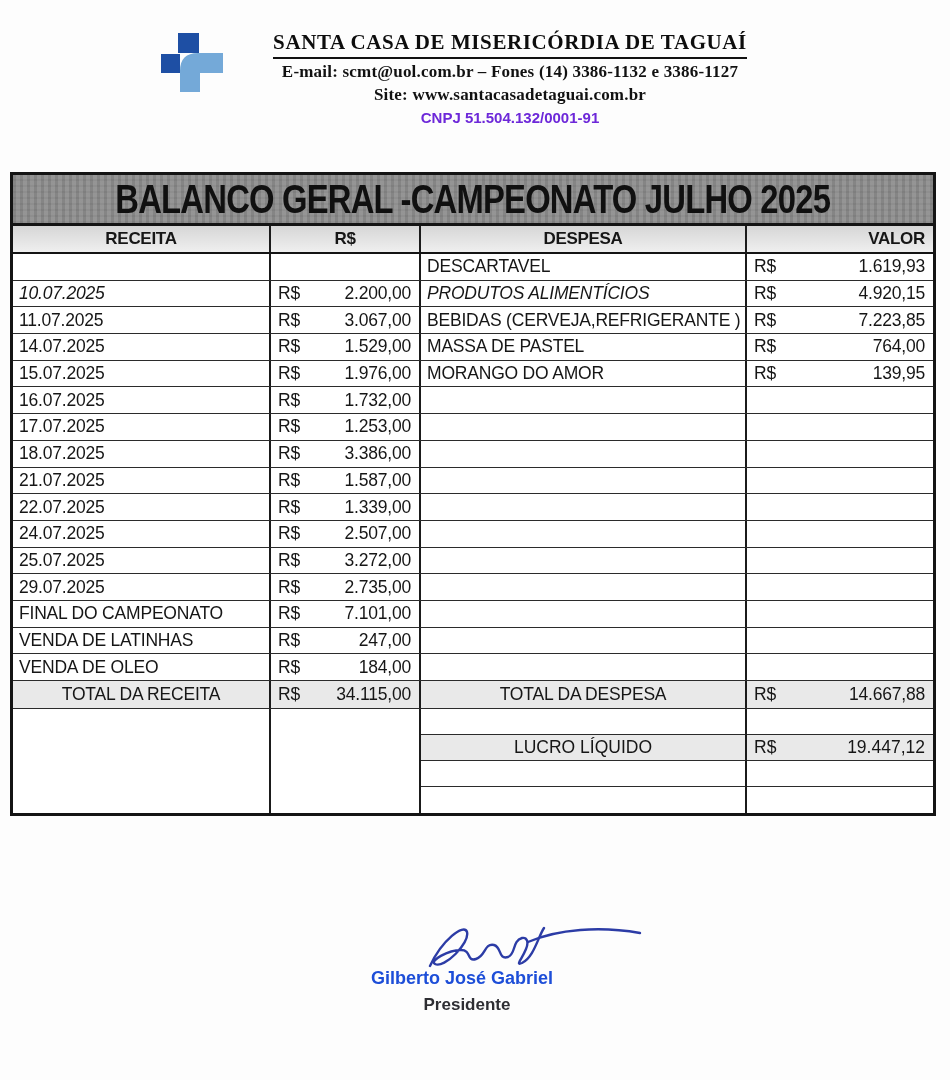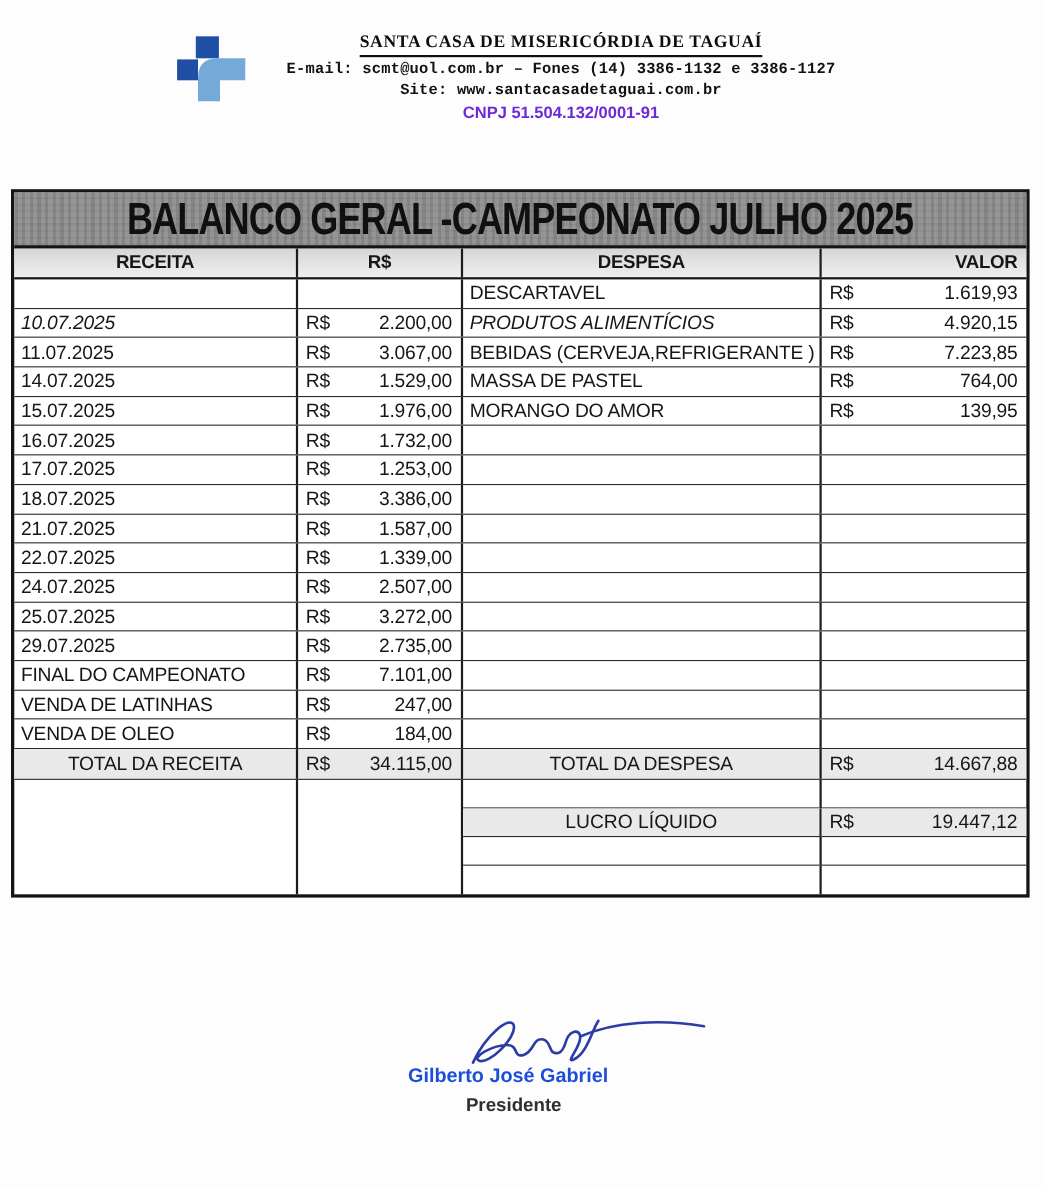--- a/index.html
+++ b/index.html
@@ -5,23 +5,23 @@
   * { margin:0; padding:0; box-sizing:border-box; }
   html,body { width:950px; height:1080px; background:#fdfdfd; overflow:hidden;
               font-family:"Liberation Sans", sans-serif; color:#161616; }
   .page { position:relative; width:950px; height:1080px; background:#fdfdfd; }
 
   
   .org-header { position:absolute; left:0; top:0; width:950px; height:140px; }
   .logo { position:absolute; left:147px; top:26px; width:78px; height:68px; }
   .org-text { position:absolute; left:70px; right:0; top:30px; text-align:center; }
   .org-title { display:inline-block; font-family:"Liberation Serif", serif; font-weight:700;
-               font-size:16px; letter-spacing:0.6px; color:#0d0d0d;
+               font-size:21px; letter-spacing:0.6px; color:#0d0d0d;
                border-bottom:2px solid #111; padding-bottom:2px; white-space:nowrap; }
-  .org-line { font-family:Liberation Mono, monospace; font-weight:700; font-size:14px;
+  .org-line { font-family:Liberation Serif, serif; font-weight:700; font-size:17px;
               color:#111; margin-top:3px; letter-spacing:0.2px; }
   .org-cnpj { font-family:"Liberation Sans", sans-serif; font-weight:700; font-size:15px;
               color:#6d28d9; margin-top:4px; }
 
   
   .balance-table { position:absolute; left:10px; top:172px; width:926px;
                    border:3px solid #141414; background:#fff; }
   .t-title { height:51px; background:#8f8f8f;
              background-image:
                repeating-linear-gradient(90deg, rgba(0,0,0,.07) 0 3px, rgba(255,255,255,.05) 3px 7px),

